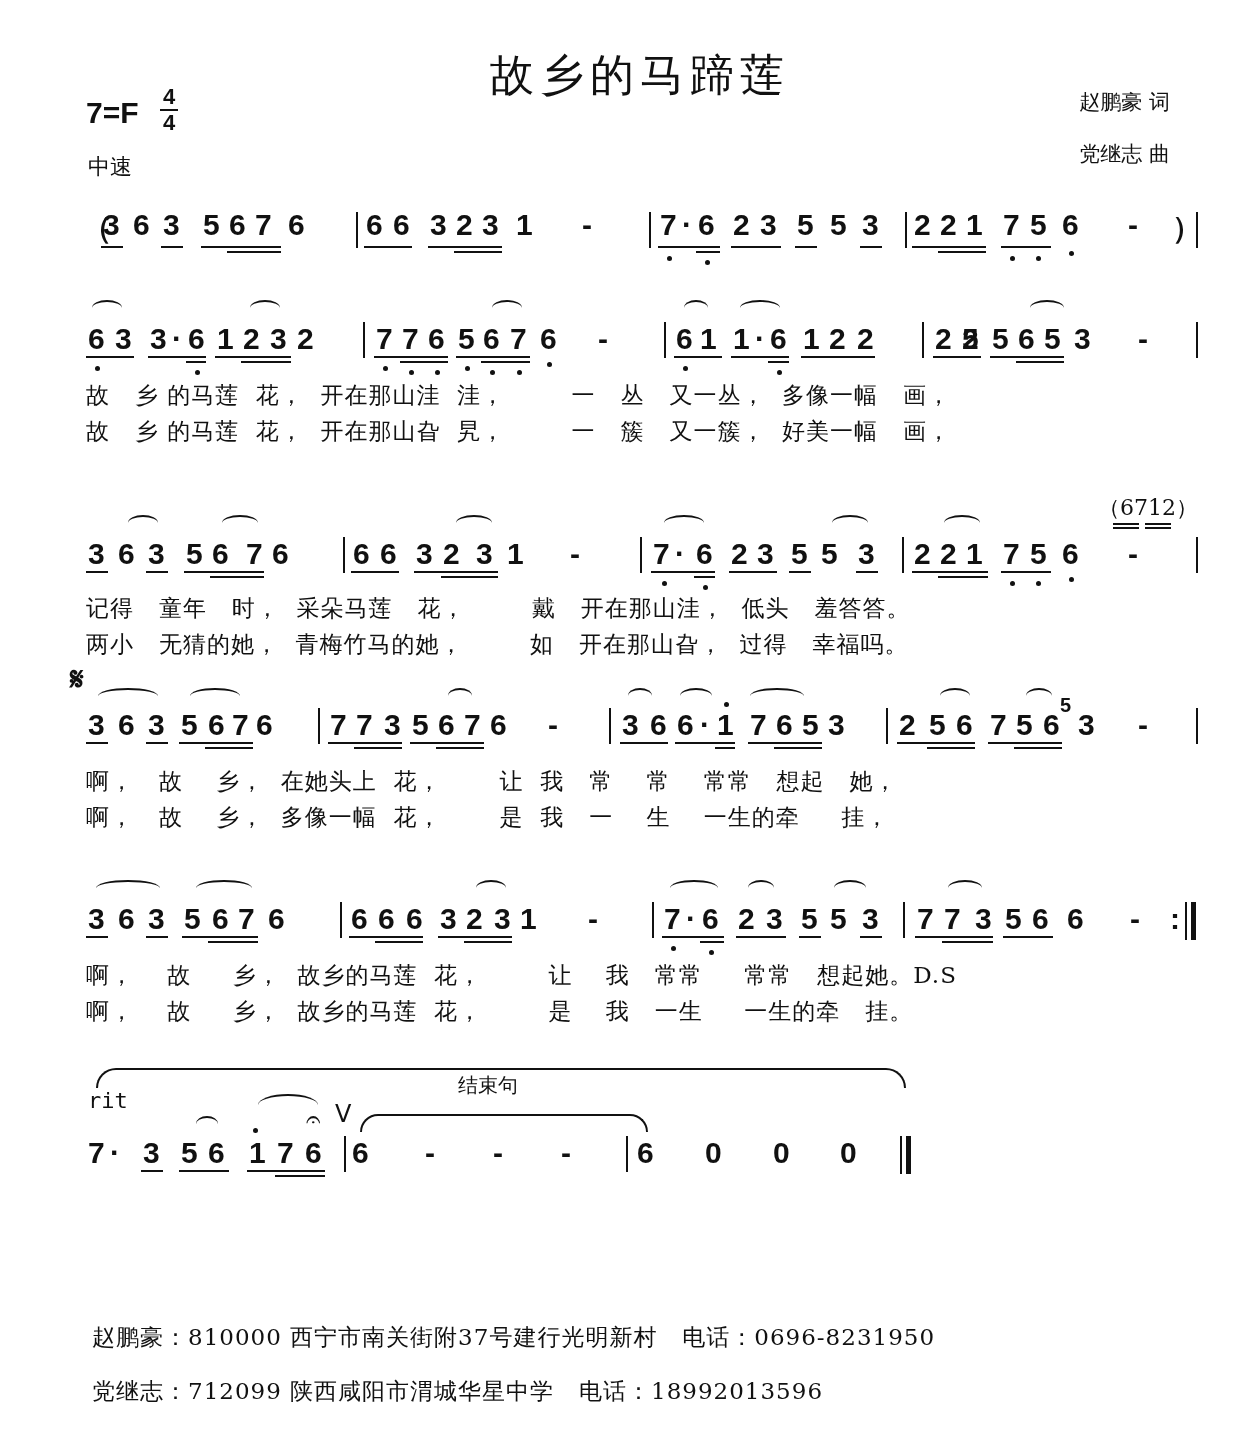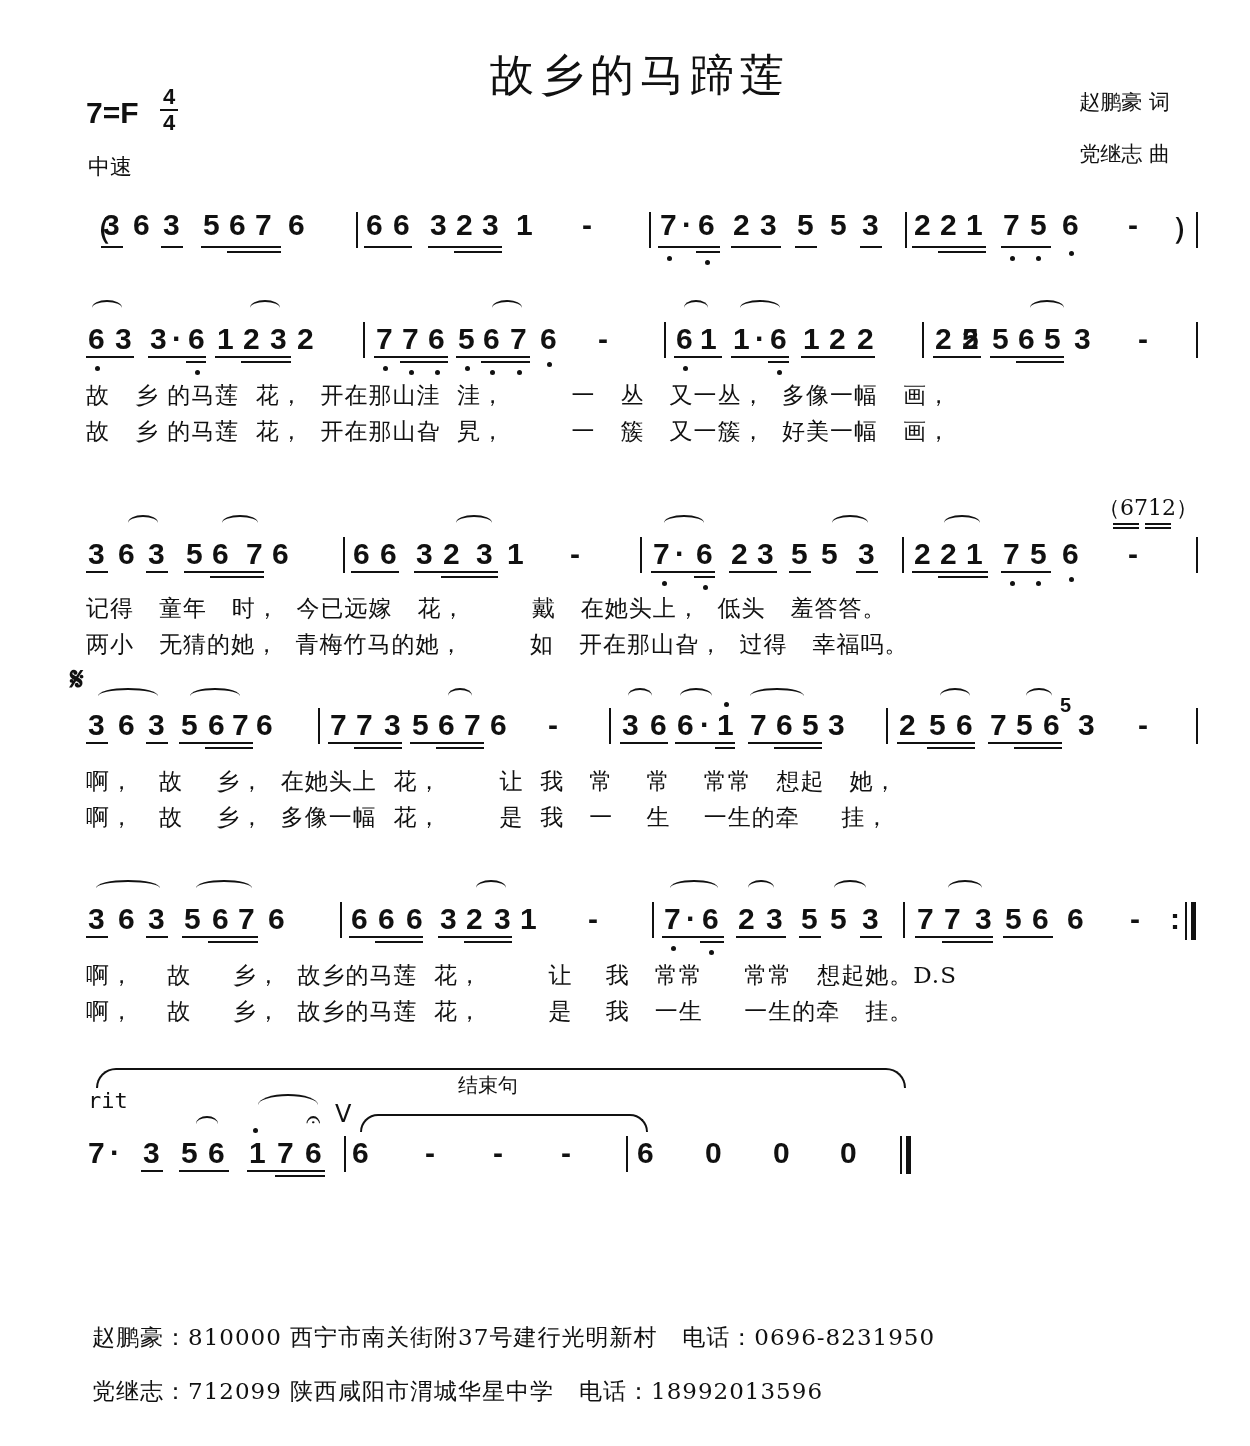--- a/index.html
+++ b/index.html
@@ -233,21 +233,21 @@
   <div class="ul" style="left:789px;top:80px;width:22px;"></div>
   <div class="ul" style="left:856px;top:80px;width:22px;"></div>
   <div class="ul" style="left:912px;top:80px;width:76px;"></div>
   <div class="ul" style="left:938px;top:85px;width:50px;"></div>
   <div class="ul" style="left:1001px;top:80px;width:50px;"></div>
   <div class="dot" style="left:662px;top:90px;"></div>
   <div class="dot" style="left:703px;top:94px;"></div>
   <div class="dot" style="left:1010px;top:90px;"></div>
   <div class="dot" style="left:1036px;top:90px;"></div>
   <div class="dot" style="left:1069px;top:86px;"></div>
-  <div class="lyric" style="left:86px;top:102px;">记得   童年   时，  今已远嫁   花，        戴   在她头上，  低头   羞答答。</div>
+  <div class="lyric" style="left:86px;top:102px;">记得   童年   时，  采朵马莲   花，        戴   开在那山洼，  低头   羞答答。</div>
   <div class="lyric" style="left:86px;top:138px;">两小   无猜的她，  青梅竹马的她，        如   开在那山旮，  过得   幸福吗。</div>
 </div>
 
 <div class="abs system" style="top:660px;height:180px;">
   <div class="abs" style="left:70px;top:0px;font-size:32px;font-family:'DejaVu Sans',sans-serif;font-weight:bold;">𝄋</div>
   <div class="slur" style="left:98px;top:28px;width:60px;"></div>
   <div class="slur" style="left:190px;top:28px;width:50px;"></div>
   <div class="slur" style="left:448px;top:28px;width:24px;"></div>
   <div class="slur" style="left:628px;top:28px;width:24px;"></div>
   <div class="slur" style="left:680px;top:28px;width:32px;"></div>

